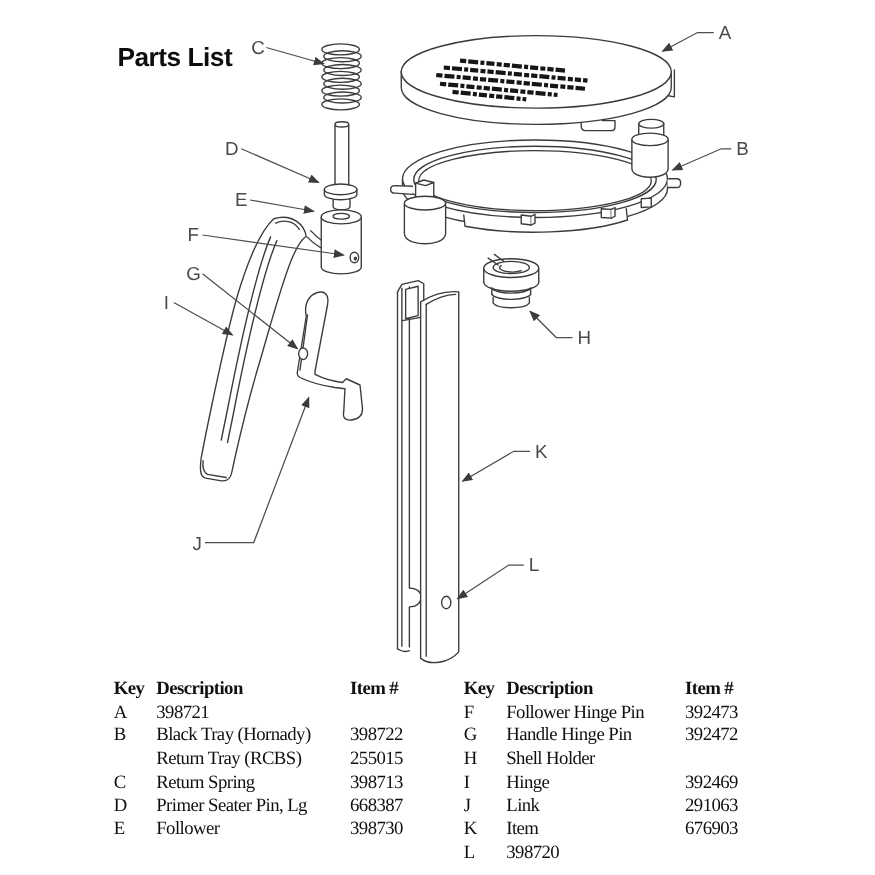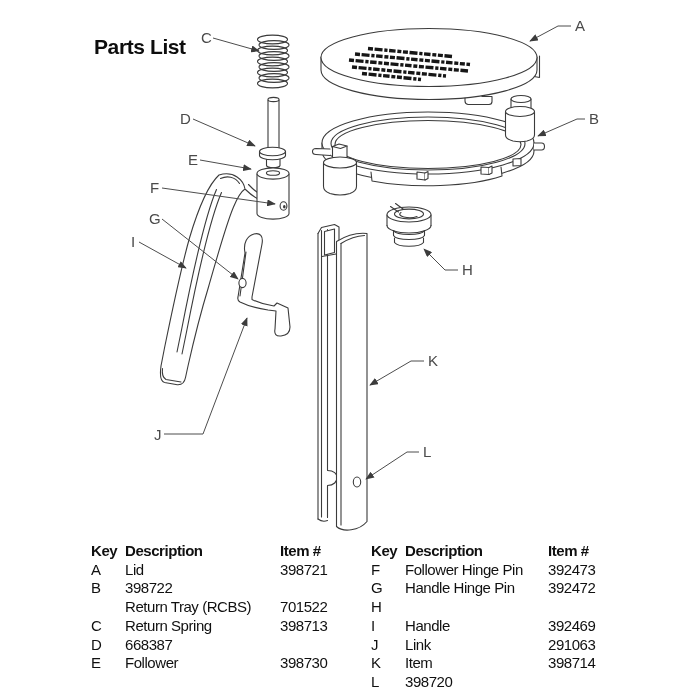--- a/index.html
+++ b/index.html
@@ -15,21 +15,21 @@
   .ln   { fill:none;    stroke:#3b3b3b; stroke-width:1.1; stroke-linejoin:round; stroke-linecap:round; }
   .fw   { fill:#ffffff; stroke:#3b3b3b; stroke-width:1.1; stroke-linejoin:round; stroke-linecap:round; }
   .leader { fill:none; stroke:#4d4d4d; stroke-width:1; }
   .plabel { font:15px "Liberation Sans", sans-serif; fill:#4a4a4a; }
   .engrave { fill:none; stroke:#161616; stroke-width:3.4;
              stroke-dasharray:5 1.6 8 1.8 3.2 1.6 6.5 1.8 4 1.6; }
   .ptable { position:absolute; top:542px; font-size:15px; color:#101010;
             letter-spacing:-0.45px; line-height:18.7px; white-space:nowrap; }
   .ptable.t-left  { left:91px; }
   .ptable.t-right { left:371px; }
-  .trow { display:grid; }
+  .trow { display:grid;font-family:Liberation Serif, serif; }
   .t-left  .trow { grid-template-columns:34px 155px 62px; }
   .t-right .trow { grid-template-columns:34px 143px 62px; }
   .thead span { font-weight:700; }
 </style>
 </head>
 <body>
 
 <div id="stage">
 
   <div class="page-title">Parts List</div>
@@ -188,39 +188,40 @@
   </svg>
 
   <div class="ptable t-left">
     <div class="trow thead">
       <span>Key</span>
       <span>Description</span>
       <span>Item #</span>
     </div>
     <div class="trow">
       <span>A</span>
-      <span>Lid</span>
       <span>398721</span>
     </div>
     <div class="trow">
       <span>B</span>
+      <span>Black Tray (Hornady)</span>
       <span>398722</span>
     </div>
     <div class="trow">
       <span></span>
       <span>Return Tray (RCBS)</span>
-      <span>701522</span>
+      <span>255015</span>
     </div>
     <div class="trow">
       <span>C</span>
       <span>Return Spring</span>
       <span>398713</span>
     </div>
     <div class="trow">
       <span>D</span>
+      <span>Primer Seater Pin, Lg</span>
       <span>668387</span>
     </div>
     <div class="trow">
       <span>E</span>
       <span>Follower</span>
       <span>398730</span>
     </div>
   </div>
 
   <div class="ptable t-right">
@@ -234,36 +235,37 @@
       <span>Follower Hinge Pin</span>
       <span>392473</span>
     </div>
     <div class="trow">
       <span>G</span>
       <span>Handle Hinge Pin</span>
       <span>392472</span>
     </div>
     <div class="trow">
       <span>H</span>
+      <span>Shell Holder</span>
       <span></span>
     </div>
     <div class="trow">
       <span>I</span>
-      <span>Handle</span>
+      <span>Hinge</span>
       <span>392469</span>
     </div>
     <div class="trow">
       <span>J</span>
       <span>Link</span>
       <span>291063</span>
     </div>
     <div class="trow">
       <span>K</span>
       <span>Item</span>
-      <span>398714</span>
+      <span>676903</span>
     </div>
     <div class="trow">
       <span>L</span>
       <span>398720</span>
     </div>
   </div>
 
 </div>
 
 </body></html>

